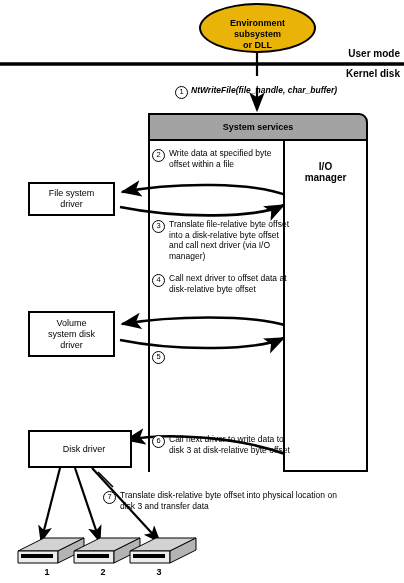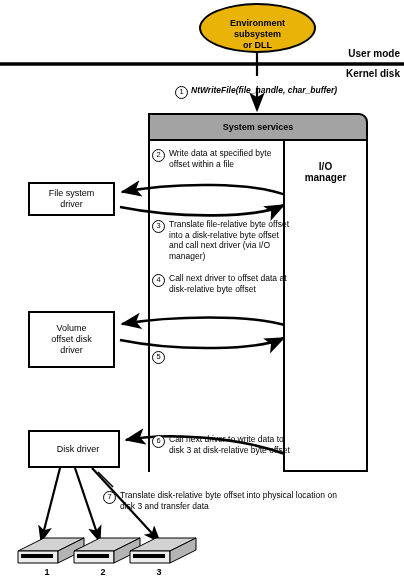--- a/index.html
+++ b/index.html
@@ -47,22 +47,22 @@
                font-size:10px;font-weight:bold;line-height:11px;}
 
   
   #io-leftwall{position:absolute;left:148px;top:141px;width:2px;height:331px;background:#000;}
 
   
   .drv{position:absolute;border:2px solid #000;background:#fff;box-sizing:border-box;
        display:flex;align-items:center;justify-content:center;}
   .drv .lbl{font-size:9px;font-weight:normal;text-align:center;line-height:11px;}
   #fs-driver{left:28px;top:182px;width:87px;height:34px;}
-  #vm-driver{left:28px;top:311px;width:87px;height:57px;}
-  #disk-driver{left:28px;top:430px;width:92px;height:38px;padding-left:8px;}
+  #vm-driver{left:28px;top:311px;width:87px;height:46px;}
+  #disk-driver{left:28px;top:430px;width:104px;height:38px;padding-left:8px;}
 
   
   .step{position:absolute;display:flex;align-items:flex-start;gap:4px;}
   .num{
     flex:0 0 auto;width:11px;height:11px;border:1px solid #000;border-radius:50%;
     font-size:7.5px;line-height:10px;text-align:center;background:#fff;
     margin-top:1px;
   }
   .step-body{font-size:8.5px;line-height:10.5px;}
 
@@ -170,21 +170,21 @@
   <div class="drv" id="fs-driver">
     <div class="lbl">
       <div>File system</div>
       <div>driver</div>
     </div>
   </div>
 
   <div class="drv" id="vm-driver">
     <div class="lbl">
       <div>Volume</div>
-      <div>offset disk</div>
+      <div>system disk</div>
       <div>driver</div>
     </div>
   </div>
 
   <div class="drv" id="disk-driver">
     <div class="lbl">
       <div>Disk driver</div>
     </div>
   </div>
 

